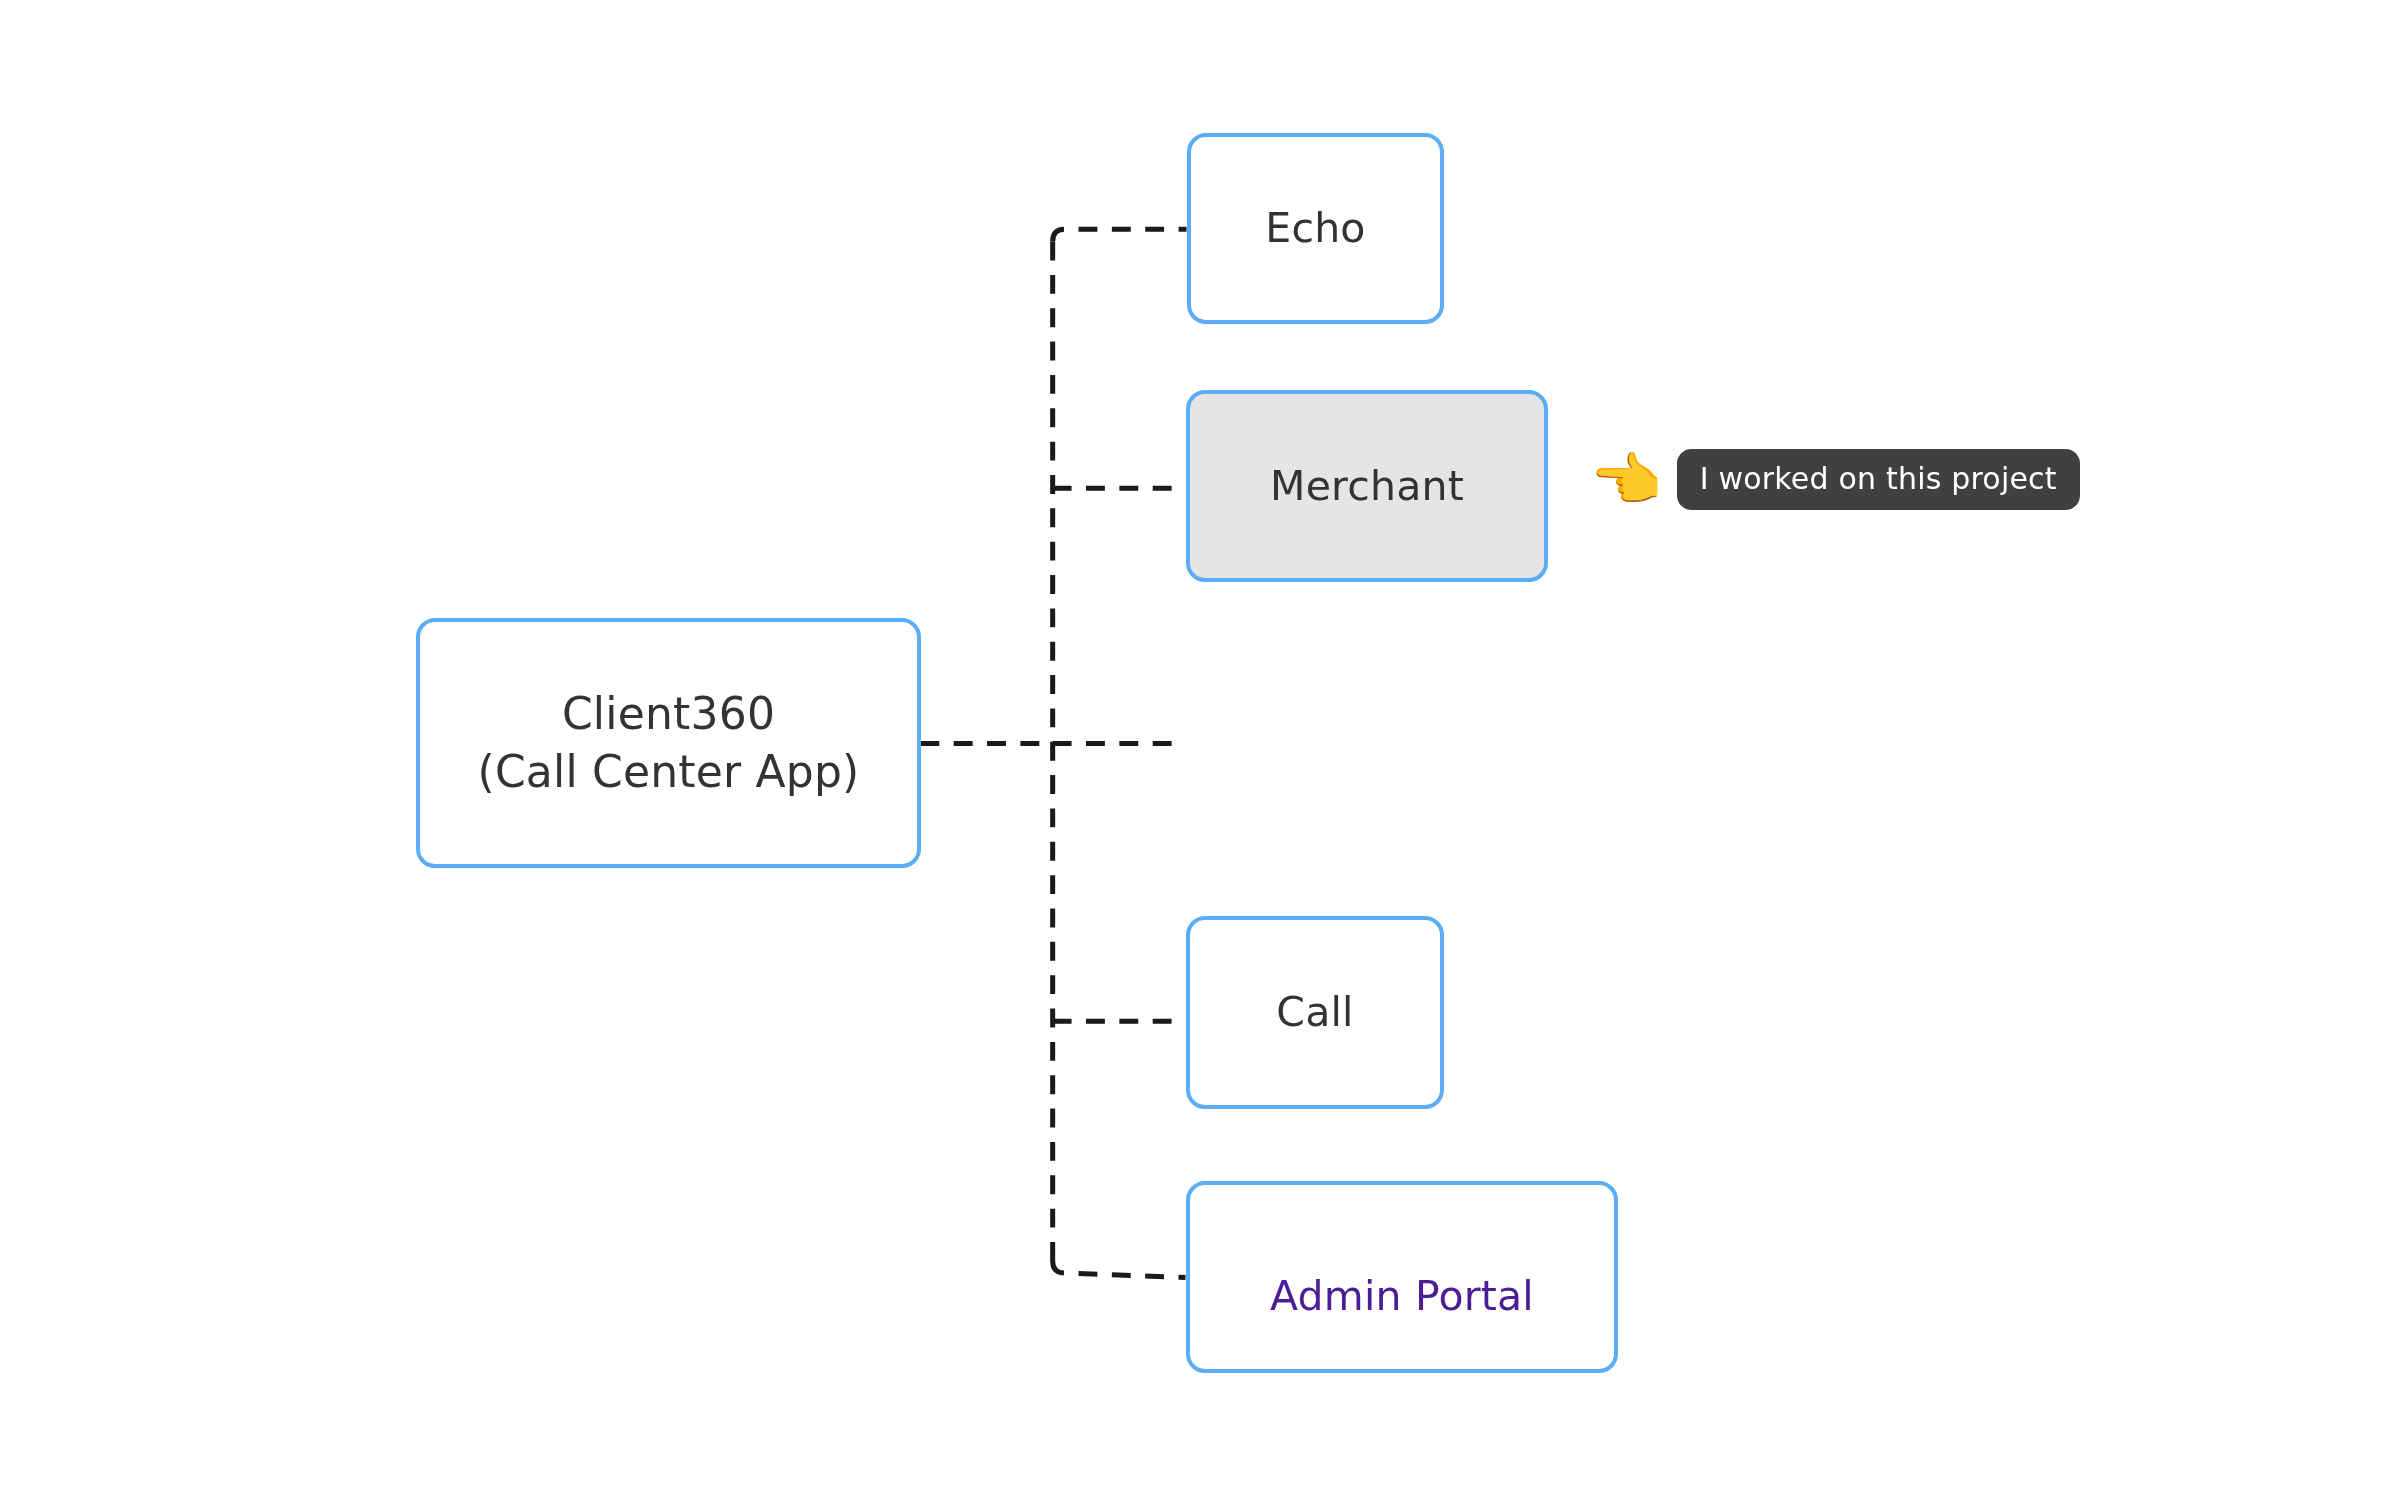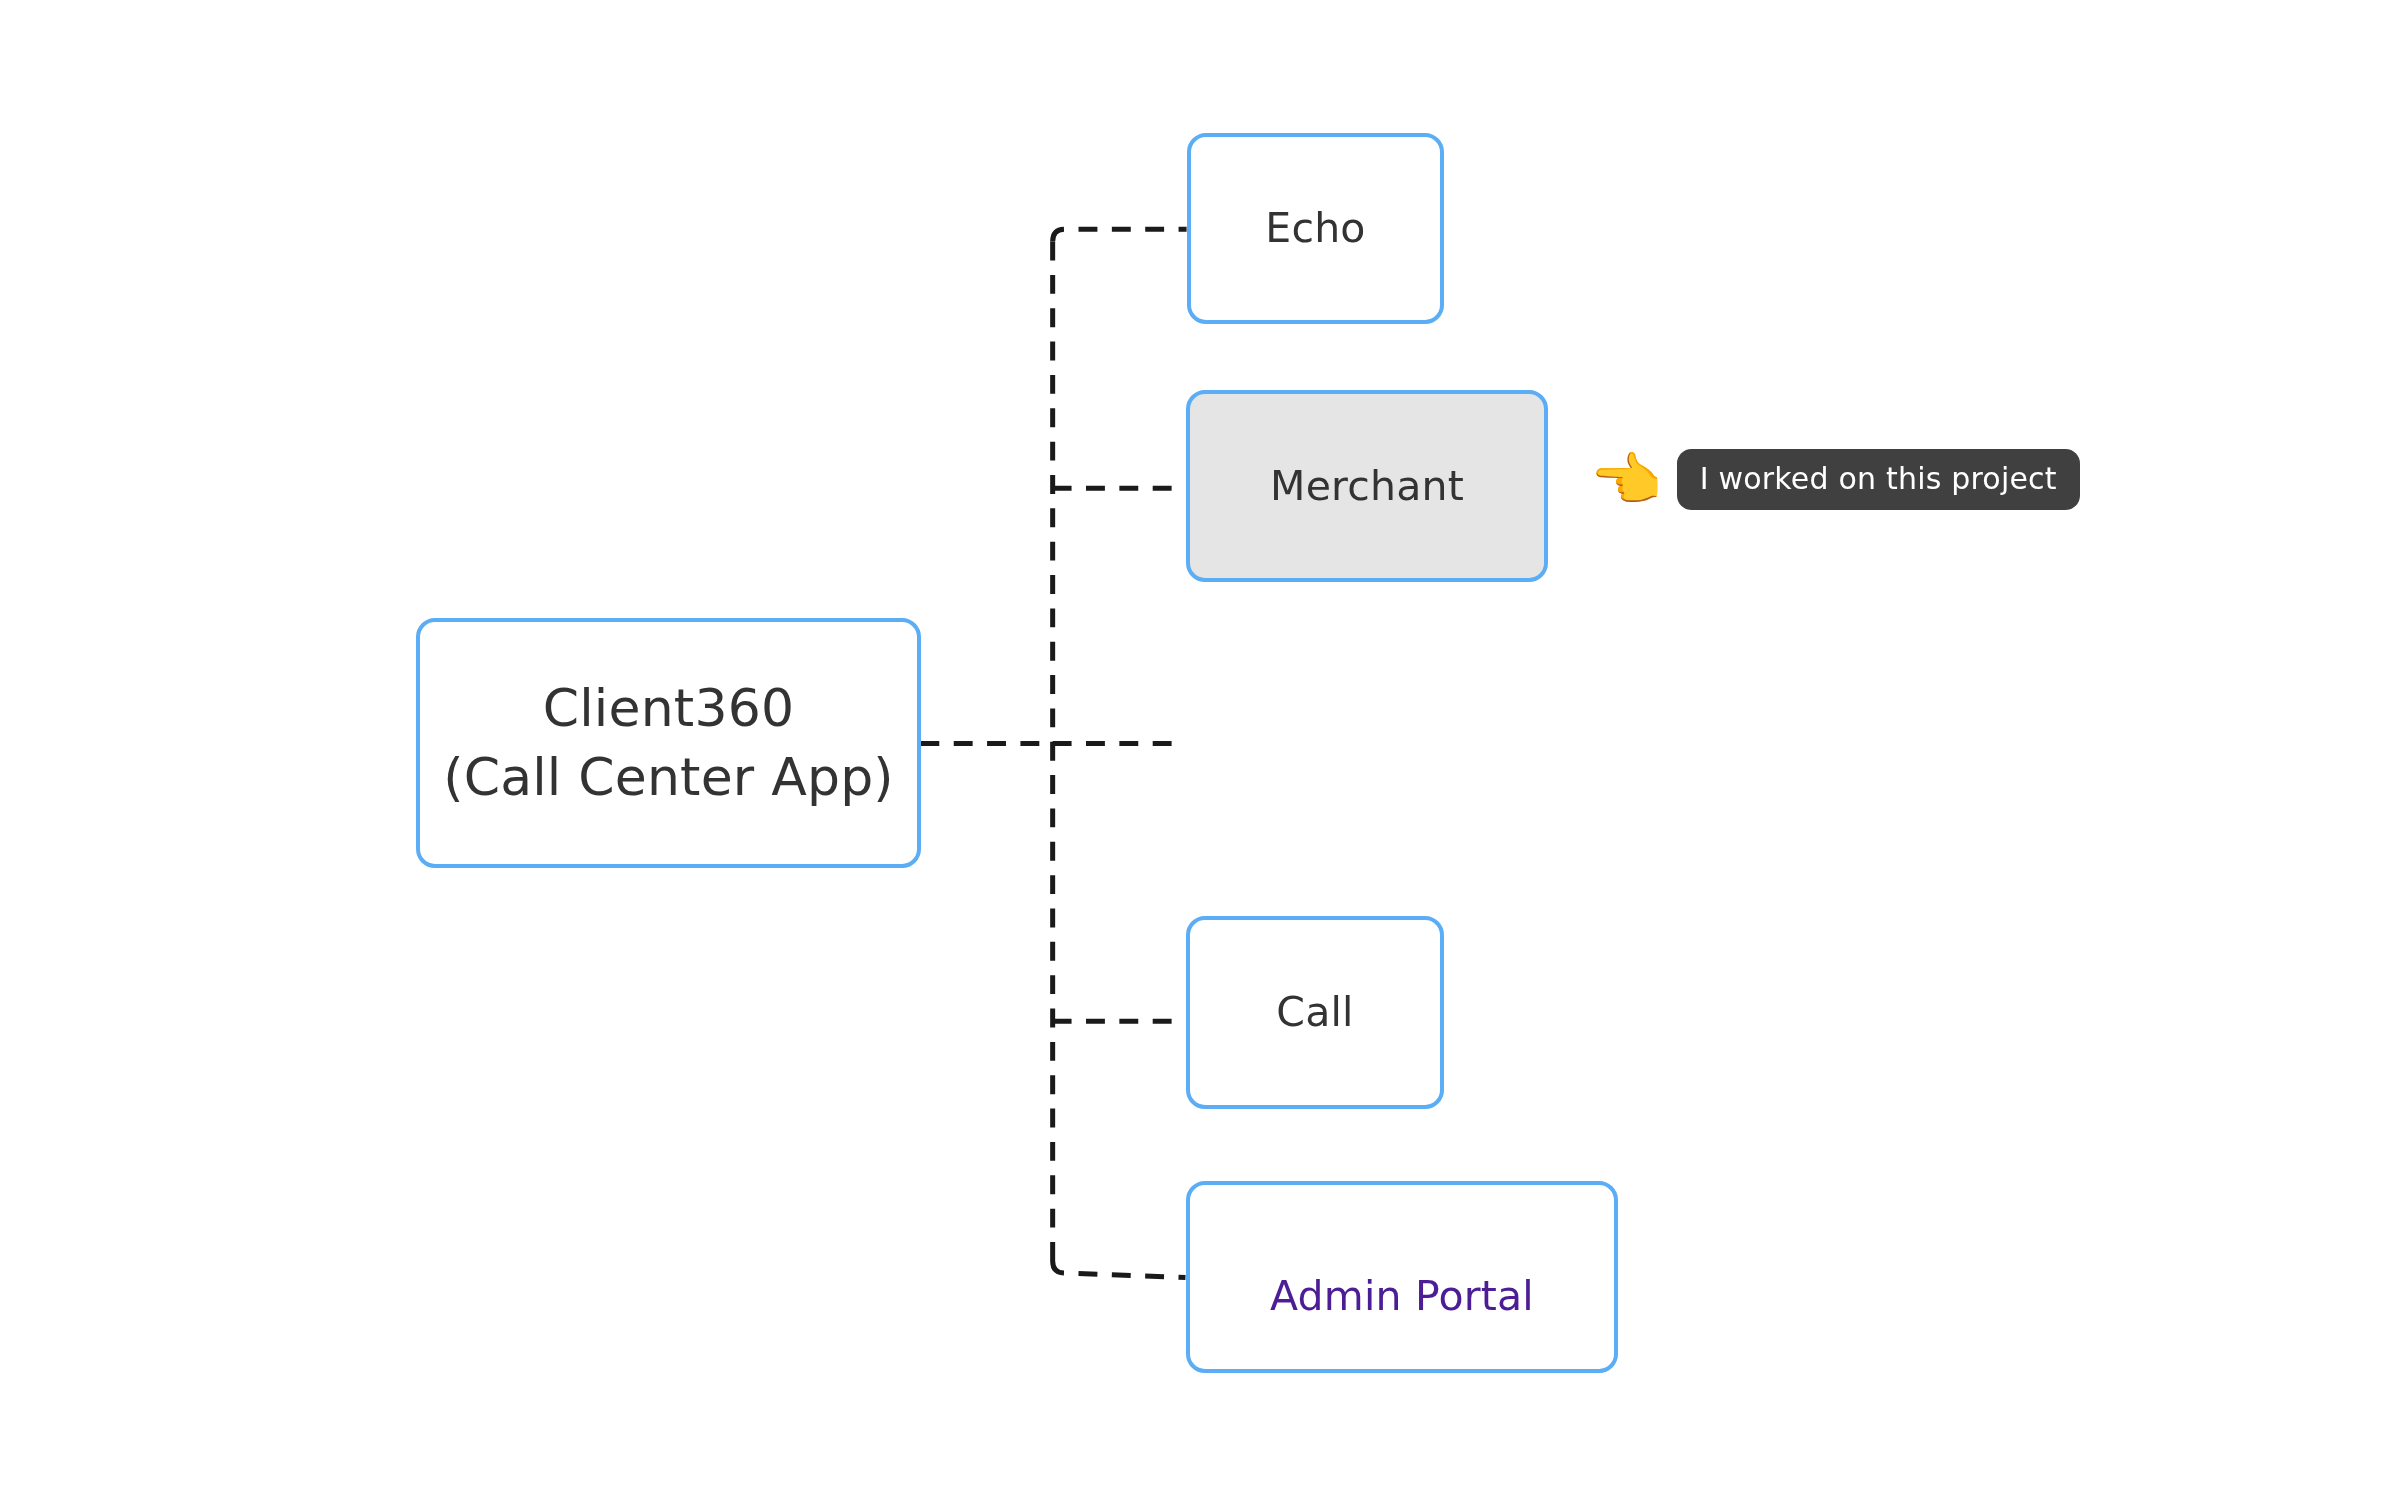--- a/index.html
+++ b/index.html
@@ -47,21 +47,21 @@
   .node .node-label {
     color: #333333;
     font-size: 41px;
     line-height: 1.32;
     letter-spacing: 0.2px;
     font-weight: 400;
     white-space: pre-line;
     padding: 0 10px;
   }
   .node.root .node-label {
-    font-size: 52px;
+    font-size: 44px;
   }
 
   
   #annotation {
     position: absolute;
     display: flex;
     align-items: center;
     gap: 14.5px;
   }
   .hand-emoji {

